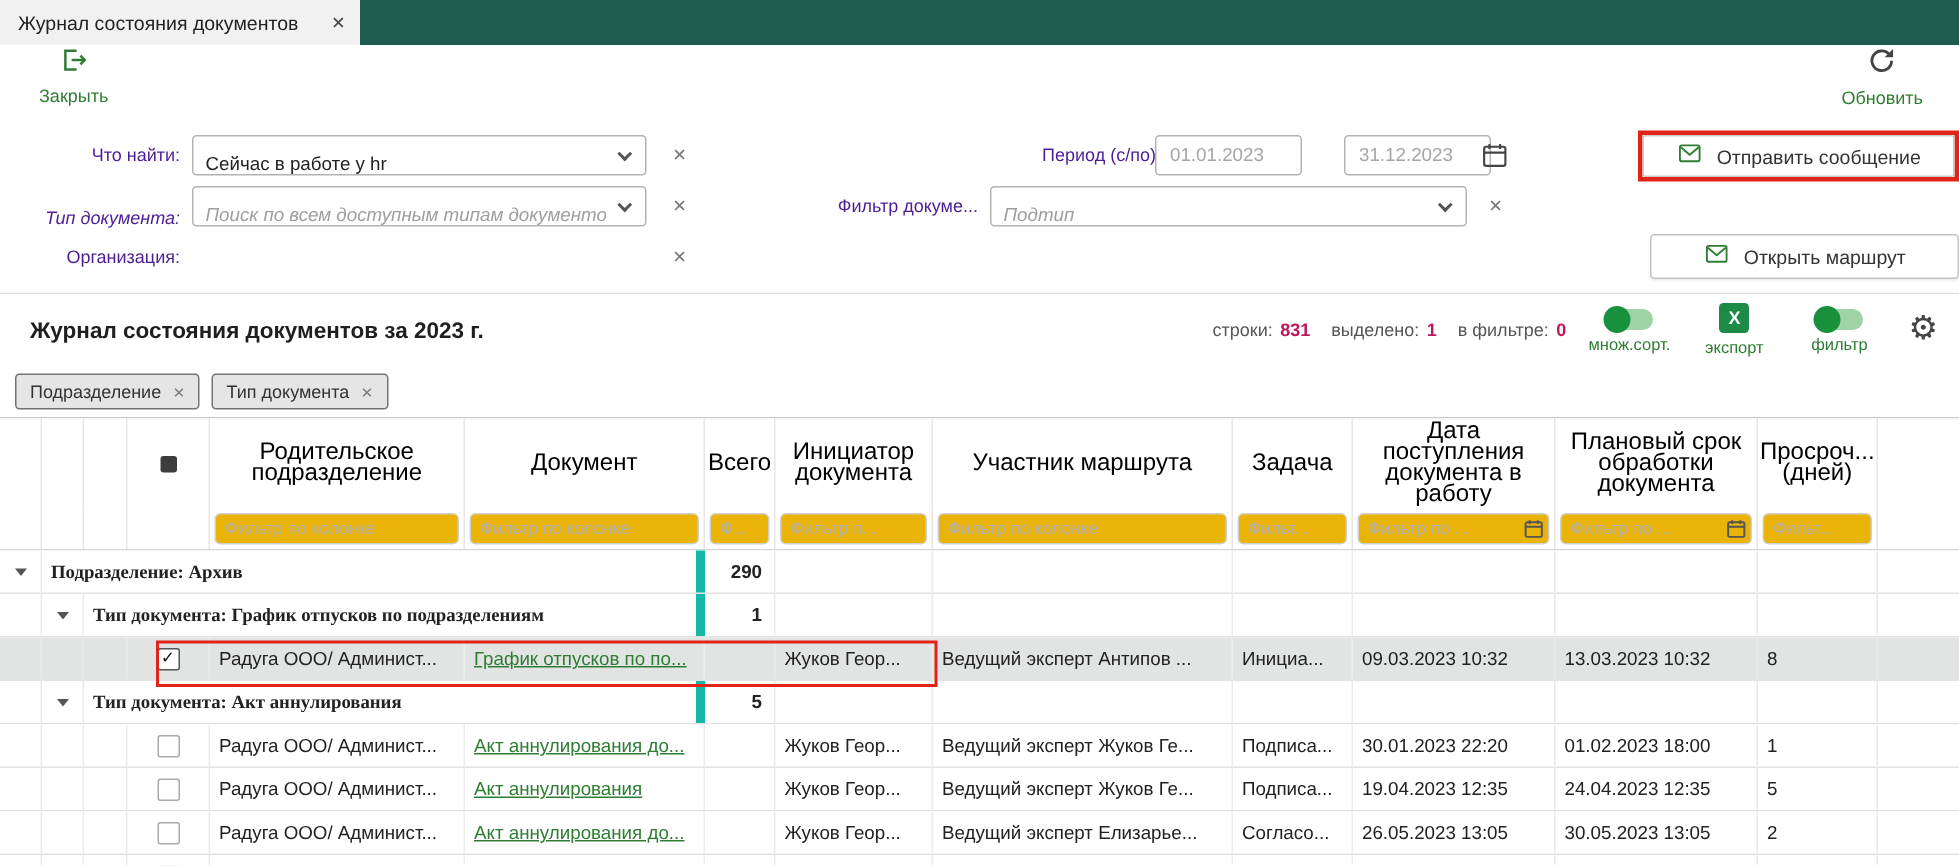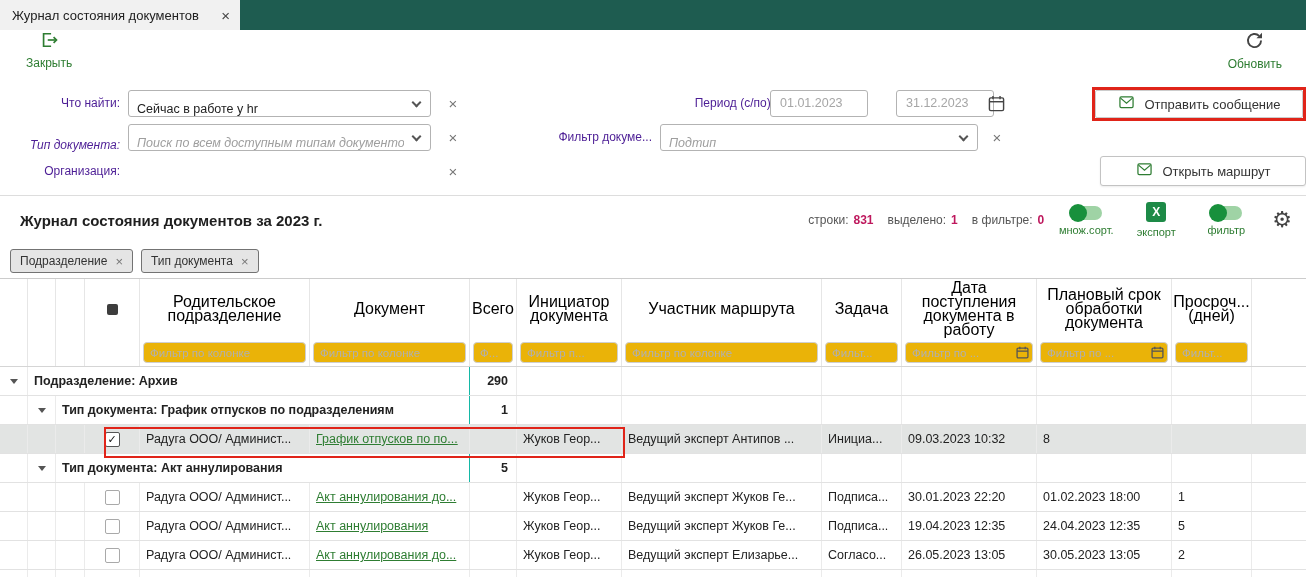--- a/index.html
+++ b/index.html
@@ -78,21 +78,21 @@
   .fcell input::placeholder { color: #b0b0b0; opacity: 1; }
   .fdate input { padding-right: 20px; }
   .cal-sm { position: absolute; right: 7px; top: 7px; pointer-events: none; line-height: 0; }
   .row { height: 29px; font-size: 12.5px; color: #222; }
   .row .td { line-height: 28px; padding: 0 6px; border-right: 1px solid #ebebeb; overflow: hidden; white-space: nowrap; }
   .cexp, .ccb { display: flex; align-items: center; justify-content: center; padding: 0 !important; }
   .ctotal { text-align: right; padding-right: 8px !important; }
   .cfill { border-right: none !important; }
   .sel { background: #e2e4e3; }
   .group .glabel, .group .ctotal { font-weight: bold; }
-  .glabel { line-height: 28px; padding: 0 6px; overflow: hidden; white-space: nowrap; border-right: 1px solid #14b8a6; }
+  .glabel { line-height: 28px; padding: 0 6px; overflow: hidden; white-space: nowrap; border-right: 6px solid #14b8a6; font-family: Liberation Serif, serif; }
   .span-g1 { grid-column: 2 / 7; }
   .span-g2 { grid-column: 3 / 7; }
   .tri { width: 0; height: 0; border-left: 4.5px solid transparent; border-right: 4.5px solid transparent; border-top: 5.5px solid #555; cursor: pointer; }
   .cb { width: 15px; height: 15px; border: 1px solid #a9a9a9; border-radius: 2px; background: #fff; display: flex; align-items: center; justify-content: center; font-size: 11px; font-weight: bold; color: #111; line-height: 1; cursor: pointer; }
   .cb.checked { border-color: #555; }
   .selall { width: 11px; height: 11px; background: #3d3d3d; border-radius: 2px; cursor: pointer; }
   .doclink { color: #2e7d32; text-decoration: underline; cursor: pointer; }
   .row-annot { position: absolute; left: 104px; top: 148px; width: 521px; height: 31px; border: 2px solid #e02419; pointer-events: none; z-index: 3; }
 </style>
 </head>
@@ -338,20 +338,21 @@
         <div class="td ccb">
             <span class="cb checked">✓</span>
           </div>
         <div class="td">Радуга ООО/ Админист...</div>
         <div class="td"><span class="doclink">График отпусков по по...</span></div>
         <div class="td ctotal"></div>
         <div class="td">Жуков Геор...</div>
         <div class="td">Ведущий эксперт Антипов ...</div>
         <div class="td">Инициа...</div>
         <div class="td">09.03.2023 10:32</div>
+        <div class="td">13.03.2023 10:32</div>
         <div class="td">8</div>
         <div class="td cfill"></div>
       </div>
 
       <div class="tr row group">
         <div class="td cexp"></div>
         <div class="td cexp">
             <span class="tri"></span>
           </div>
         <div class="glabel span-g2">Тип документа: Акт аннулирования</div>

